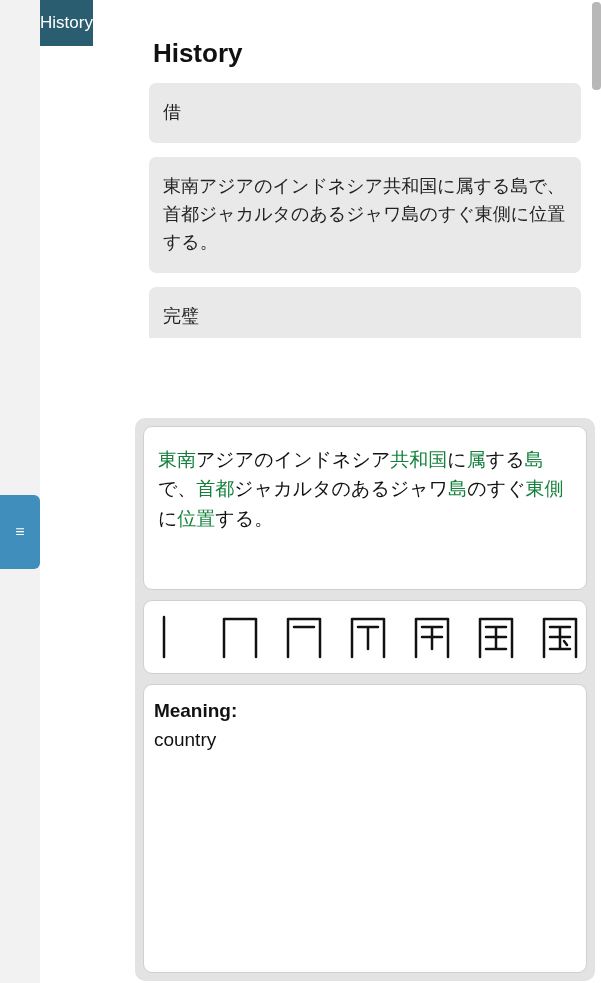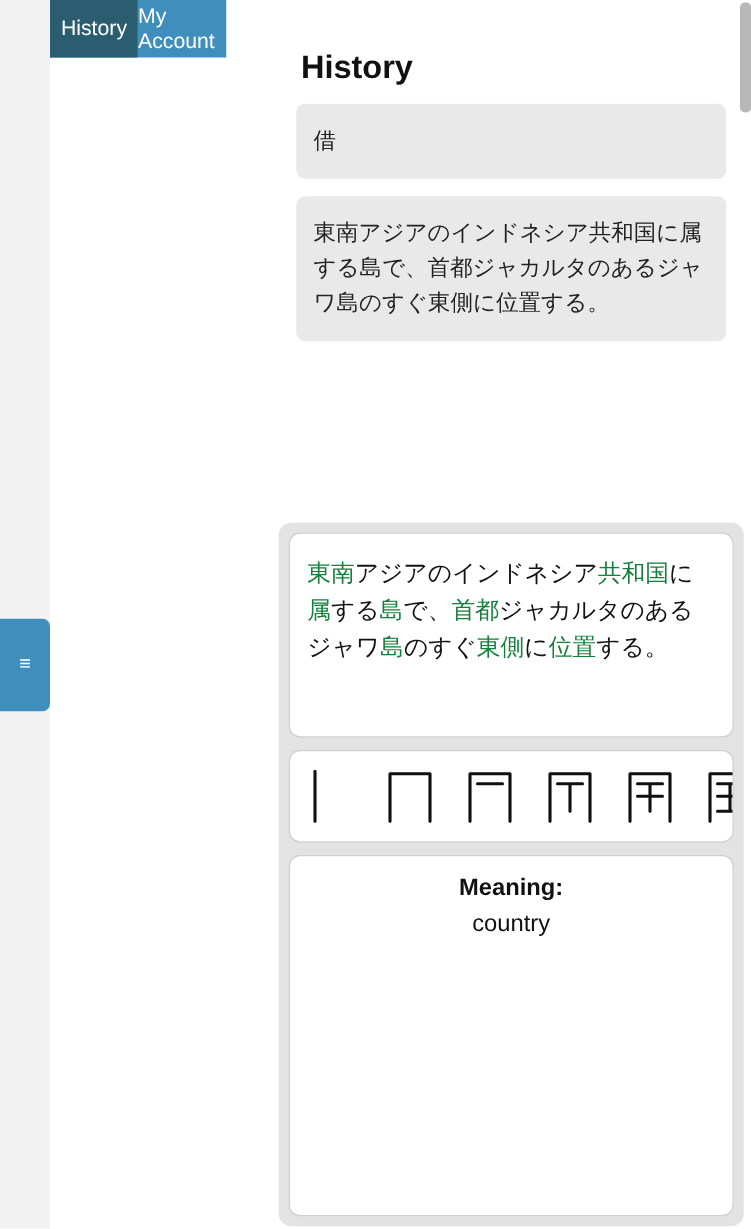--- a/index.html
+++ b/index.html
@@ -14,46 +14,46 @@
   .scrollbar{position:absolute;right:0;top:2px;width:9px;height:88px;background:#b8b8b8;border-radius:4px;}
   .history-section{padding:20px 20px 0 20px;}
   .history-title{font-size:26px;font-weight:700;margin:18px 0 14px 4px;}
   .history-item{background:#e9e9e9;border-radius:7px;padding:16px 14px;font-size:18px;color:#222;margin-bottom:14px;line-height:1.55;cursor:pointer;}
   .history-item.partial{border-bottom-left-radius:0;border-bottom-right-radius:0;padding-bottom:8px;}
   .detail-panel{position:absolute;left:6px;right:6px;top:418px;bottom:2px;background:#e3e3e3;border-radius:10px;padding:8px;box-sizing:border-box;display:flex;flex-direction:column;gap:10px;}
   .sentence-card{background:#fff;border:1px solid #d0d0d0;border-radius:9px;padding:18px 14px 56px 14px;font-size:19px;line-height:1.55;}
   .hl{color:#15803d;cursor:pointer;}
   .strokes-card{background:#fff;border:1px solid #d0d0d0;border-radius:9px;display:flex;align-items:center;justify-content:flex-start;padding:10px 6px;gap:12px;overflow:hidden;}
   .stroke{width:52px;height:52px;flex:0 0 auto;}
-  .bottom-row{display:flex;gap:10px;flex:1;text-align:center;}
+  .bottom-row{display:flex;gap:10px;flex:1;}
   .info-card{background:#fff;border:1px solid #d0d0d0;border-radius:9px;padding:12px 10px;font-size:19px;line-height:1.5;flex:1;}
   .info-card .label{font-weight:700;}
 </style>
 </head>
 <body>
 
 <div class="viewport">
   <div class="left-gutter"></div>
   <div class="drawer-toggle">
     <span>≡</span>
   </div>
 
   <div class="main">
     <div class="tabs">
       <div class="tab active">History</div>
-      <div class="tab">My Account</div>
     </div>
 
     <div class="content">
       <div class="scrollbar"></div>
 
       <div class="history-section">
         <div class="history-title">History</div>
         <div class="history-item">借</div>
         <div class="history-item">東南アジアのインドネシア共和国に属する島で、首都ジャカルタのあるジャワ島のすぐ東側に位置する。</div>
+        <div class="history-item partial">完璧</div>
       </div>
 
       <div class="detail-panel">
         <div class="sentence-card" id="sentence-card"><span class="hl">東南</span><span>アジアのインドネシア</span><span class="hl">共和国</span><span>に</span><span class="hl">属</span><span>する</span><span class="hl">島</span><span>で、</span><span class="hl">首都</span><span>ジャカルタのあるジャワ</span><span class="hl">島</span><span>のすぐ</span><span class="hl">東側</span><span>に</span><span class="hl">位置</span><span>する。</span></div>
 
         <div class="strokes-card">
           <svg class="stroke" viewBox="0 0 52 52">
               <path d="M14 6 L14 46" stroke="#111" stroke-width="2.5" fill="none" stroke-linecap="round"></path>
             </svg>
           <svg class="stroke" viewBox="0 0 52 52">

